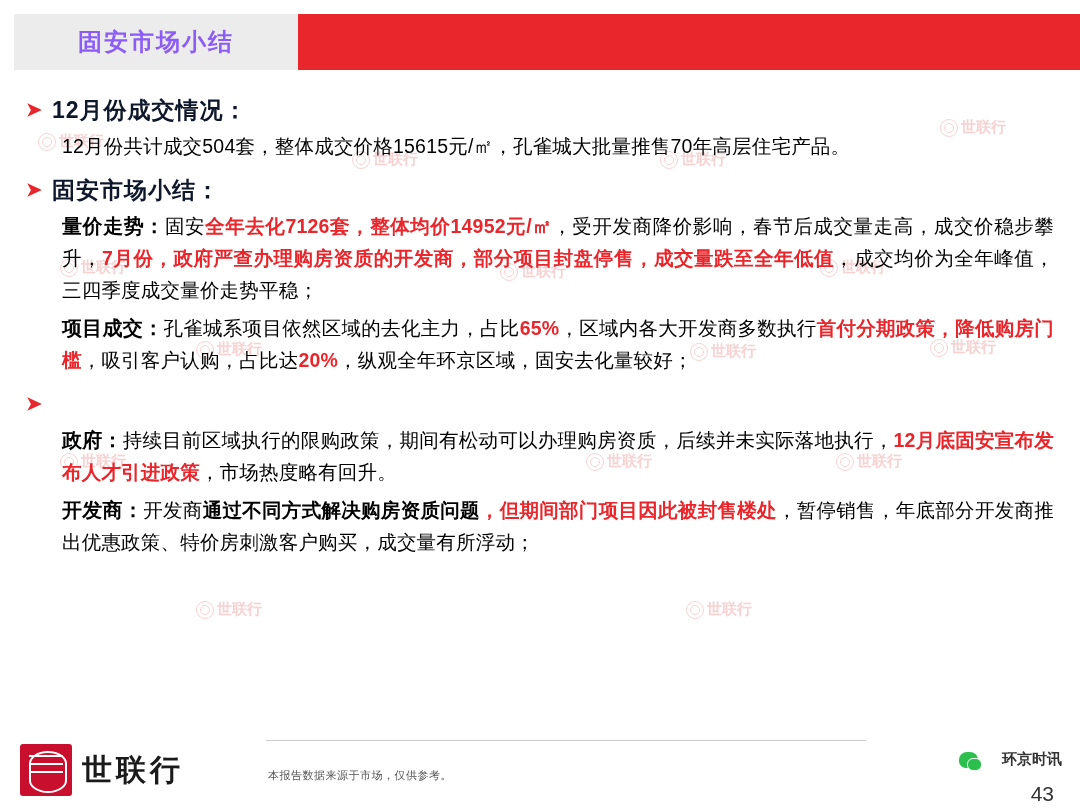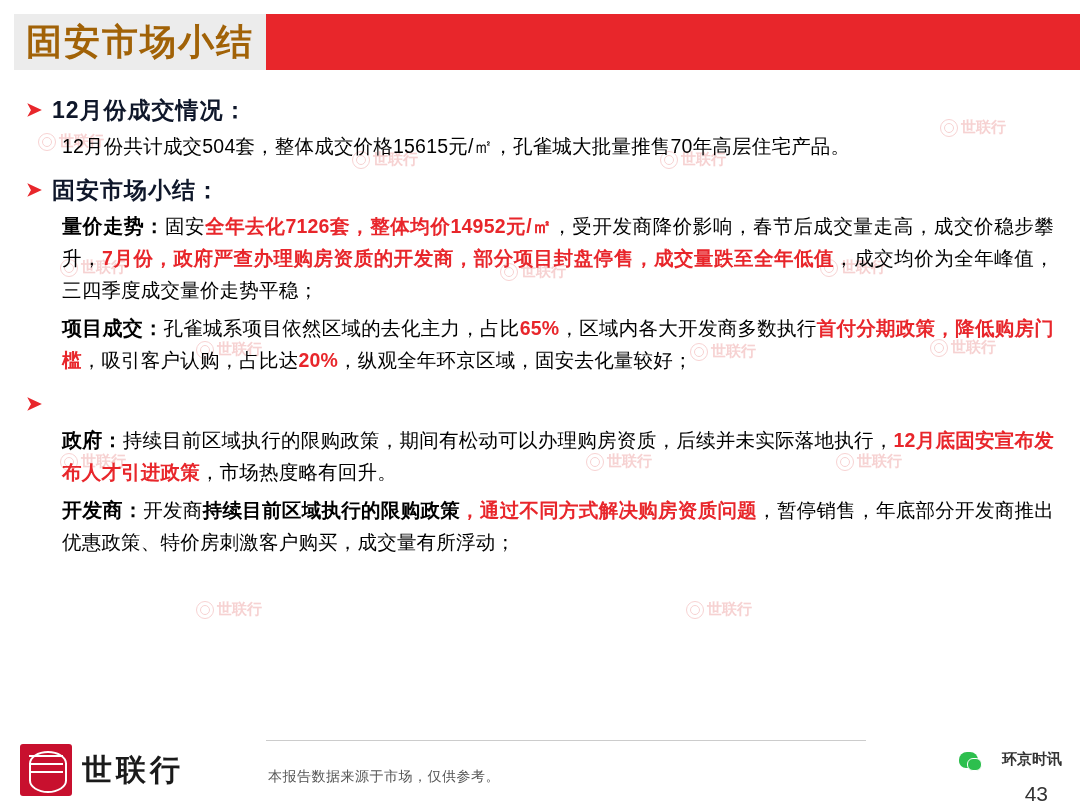--- a/index.html
+++ b/index.html
@@ -26,25 +26,25 @@
     left: 266px;
     top: 14px;
     right: 0;
     height: 56px;
     background: #e8262b;
   }
   .header-title {
     position: absolute;
     left: 14px;
     top: 14px;
-    width: 252px;
+    width: 284px;
     height: 56px;
     background: #ececec;
-    color: #a16207;
-    font-size: 36px;
+    color: #8b5cf6;
+    font-size: 24px;
     font-weight: bold;
     letter-spacing: 2px;
     display: flex;
     align-items: center;
     justify-content: center;
   }
   
   .content {
     position: absolute;
     top: 86px;
@@ -173,21 +173,21 @@
   .logo-text {
     font-size: 30px;
     font-weight: bold;
     color: #1a1a1a;
     letter-spacing: 4px;
   }
   .footer-note {
     position: absolute;
     left: 268px;
     top: 36px;
-    font-size: 14px;
+    font-size: 11px;
     color: #555555;
     letter-spacing: .5px;
   }
   .wechat {
     position: absolute;
     right: 18px;
     top: 18px;
     display: flex;
     align-items: center;
     gap: 24px;
@@ -205,21 +205,21 @@
     content: "";
     position: absolute;
     right: -4px; bottom: -3px;
     width: 13px; height: 11px;
     background: #2dbf4e;
     border-radius: 6px;
     border: 1.5px solid #ffffff;
   }
   .page-num {
     position: absolute;
-    right: 32px;
+    right: 26px;
     bottom: 4px;
     font-size: 21px;
     color: #333333;
   }
 </style>
 </head>
 <body>
 
 <div class="header">
   <div class="header-bar"></div>
@@ -310,21 +310,21 @@
 
   <div class="bullet-head sec-gap">
     <span class="bullet-marker">➤</span>
   </div>
 
   <div class="para">
     <span class="lbl">政府：</span><span>持续目前区域执行的限购政策，期间有松动可以办理购房资质，后续并未实际落地执行，</span><span class="redb">12月底固安宣布发布人才引进政策</span><span>，市场热度略有回升。</span>
   </div>
 
   <div class="para tight">
-    <span class="lbl">开发商：</span><span>开发商</span><span class="blk-b">持续目前区域执行的限购政策</span><span class="redb">，通过不同方式解决购房资质问题</span><span>，暂停销售，年底部分开发商推出优惠政策、特价房刺激客户购买，成交量有所浮动；</span>
+    <span class="lbl">开发商：</span><span>开发商</span><span class="blk-b">通过不同方式解决购房资质问题</span><span class="redb">，但期间部门项目因此被封售楼处</span><span>，暂停销售，年底部分开发商推出优惠政策、特价房刺激客户购买，成交量有所浮动；</span>
   </div>
 
 
 </div>
 
 <div class="footer">
   <div class="footer-rule"></div>
   <div class="logo-wrap">
     <span class="logo-mark"></span>
     <span class="logo-text">世联行</span>

